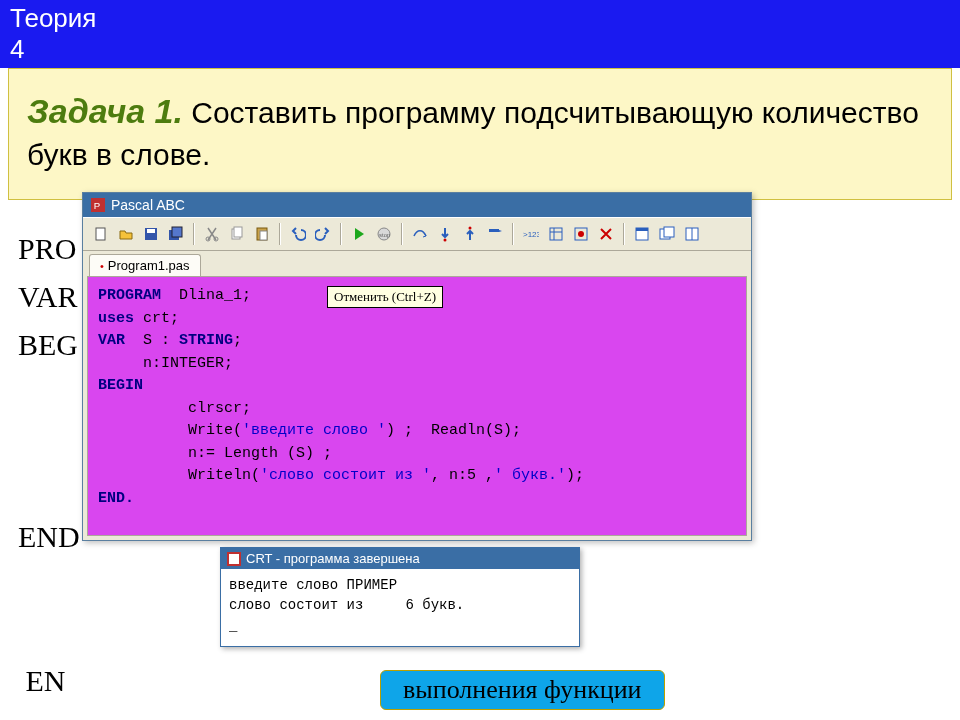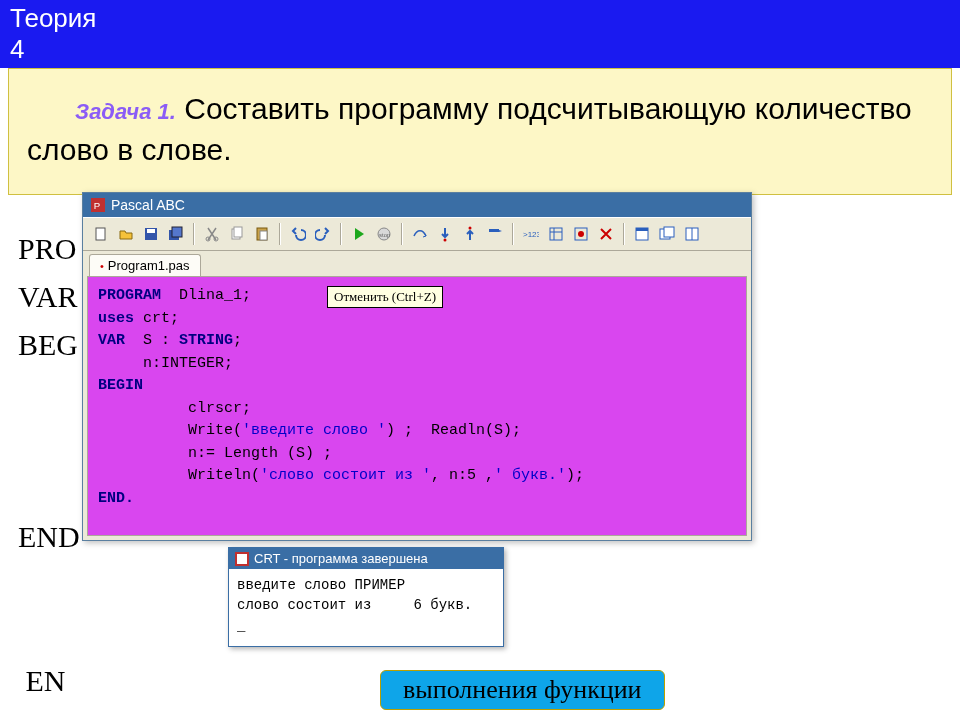--- a/index.html
+++ b/index.html
@@ -25,25 +25,24 @@
   .task-box {
     background: #fdf7c6;
     border: 1px solid #d0c040;
     margin: 0 8px;
     padding: 20px 18px 24px 18px;
     font-size: 30px;
     line-height: 1.35;
     color: #000;
   }
   .task-label {
-    color: #8b5cf6;
+    color: #4d7c0f;
     font-style: italic;
     font-weight: bold;
-    font-size: 22px;
-    margin-left: 48px;
+    font-size: 34px;
   }
   .behind-code {
     position: absolute;
     left: 18px;
     top: 225px;
     font-family: "Times New Roman", serif;
     font-size: 30px;
     line-height: 1.6;
     white-space: pre;
     color: #000;
@@ -141,23 +140,23 @@
     top: 93px;
     background: #ffffe1;
     border: 1px solid #000;
     font-size: 13px;
     padding: 2px 6px;
     font-family: Liberation Serif, serif;
   }
   
   .crt {
     position: absolute;
-    left: 228px;
+    left: 220px;
     top: 547px;
-    width: 276px;
+    width: 360px;
     background: #fff;
     border: 1px solid #3a6ea5;
     box-shadow: 2px 2px 5px rgba(0,0,0,0.3);
   }
   .crt-title {
     background: linear-gradient(#3a6ea5, #3a6ea5);
     color: #fff;
     font-size: 13px;
     padding: 3px 6px;
     display: flex;
@@ -185,21 +184,21 @@
 </head>
 <body>
 
 <div class="blue-banner">
   <span>Теория</span>
   <span>4</span>
 </div>
 
 <div class="task-box">
   <span class="task-label">Задача 1.</span>
-  <span>Составить программу подсчитывающую количество слово в слове.</span>
+  <span>Составить программу подсчитывающую количество букв в слове.</span>
 </div>
 
 <div class="behind-code"><span>PRO</span>
 <span>VAR</span>
 <span>BEG</span>
 
 
 
 <span>END</span>
 

